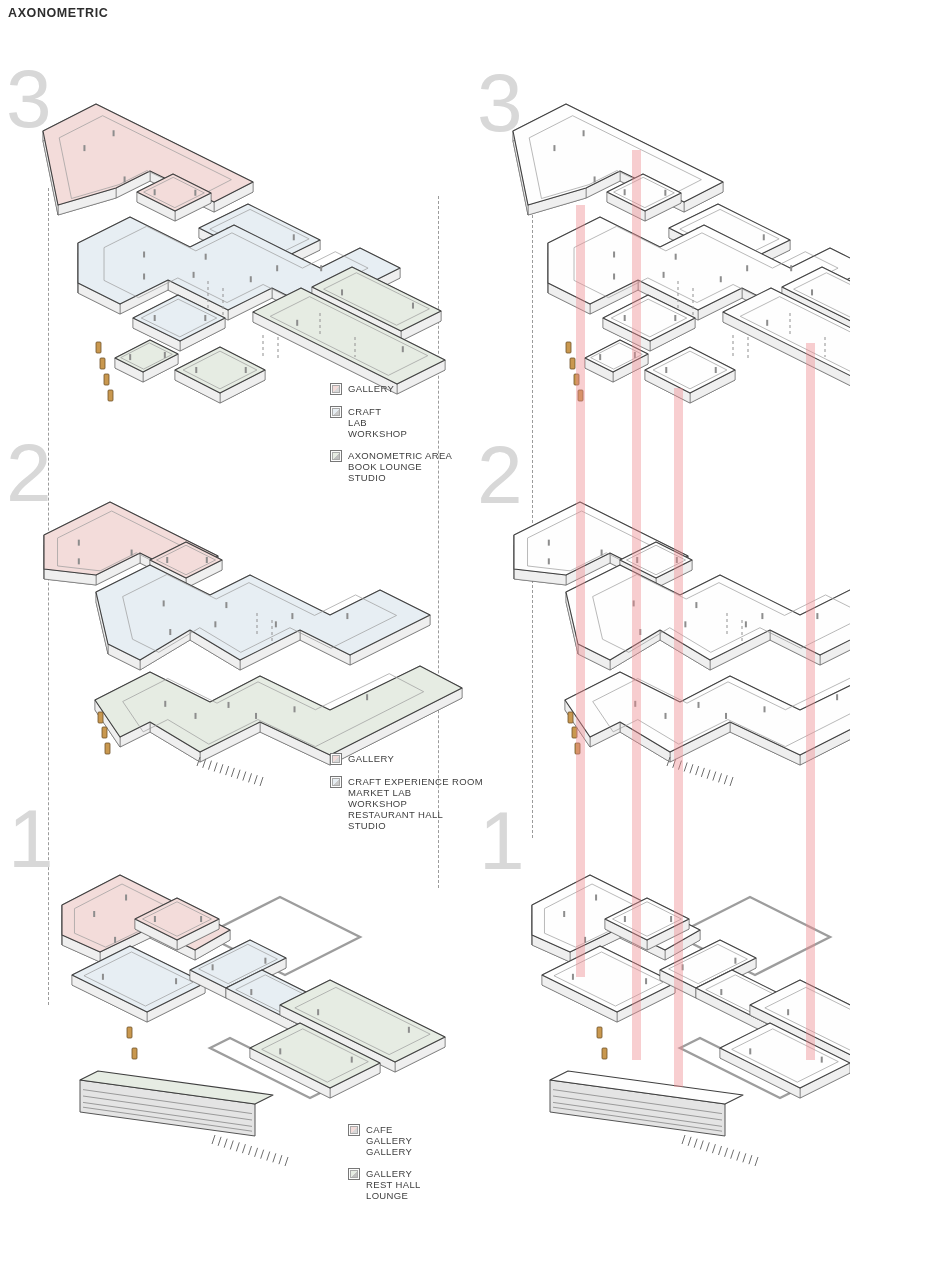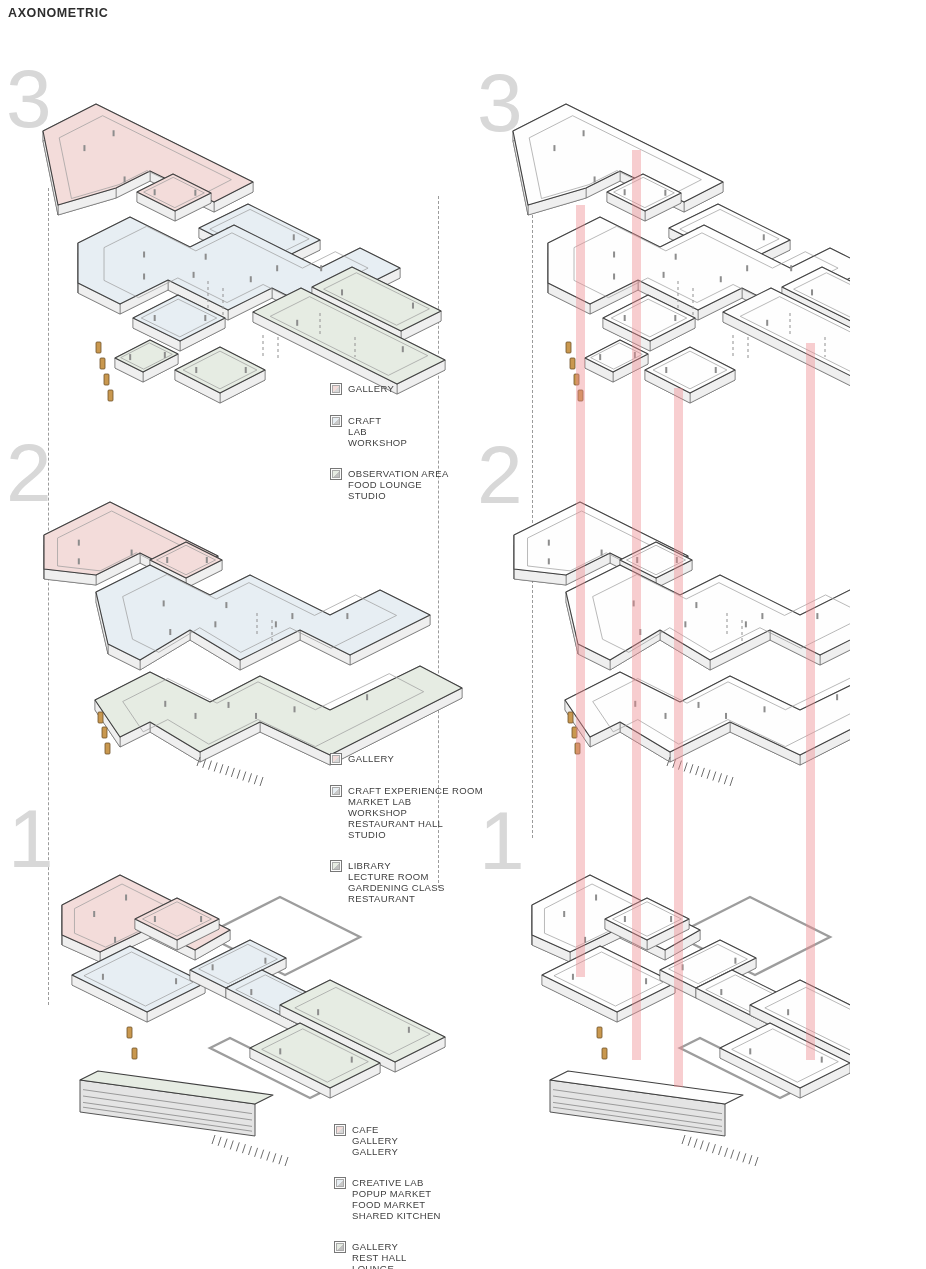--- a/index.html
+++ b/index.html
@@ -8,21 +8,21 @@
   .title{position:absolute;left:8px;top:6px;font-size:12.5px;font-weight:bold;
          letter-spacing:.6px;color:#2d2d2d;}
   
   .lvlnum{position:absolute;font-size:82px;font-weight:300;color:var(--numgray);
           line-height:.9;letter-spacing:-2px;}
   
   .guide{position:absolute;width:0;border-left:1.3px dashed #9b9b9b;}
   
   .riser{position:absolute;width:9px;background:var(--riser);opacity:.42;}
   
-  .legend{position:absolute;display:flex;flex-direction:column;gap:20px;}
+  .legend{position:absolute;display:flex;flex-direction:column;gap:11px;}
   .legend-item{display:flex;gap:6px;align-items:flex-start;}
   .key{flex:0 0 auto;width:12px;height:12px;border:1px solid #777;background:#fdfdfd;
        box-sizing:border-box;display:block;position:relative;}
   .key i{position:absolute;left:1px;top:1px;right:1px;bottom:1px;border:1px solid #aaa;display:block;}
   .key .k1{background:linear-gradient(135deg,var(--pink) 55%,#d8d8d8 55%);}
   .key .k2{background:linear-gradient(135deg,var(--blue) 55%,#c9c9c9 55%);}
   .key .k3{background:linear-gradient(135deg,var(--green) 55%,#bfbfbf 55%);}
   .lines{font-size:9.5px;line-height:11px;letter-spacing:.35px;color:#3e3e3e;}
   
   svg.axon{position:absolute;overflow:visible;}
@@ -667,22 +667,22 @@
         <div>CRAFT</div>
         <div>LAB</div>
         <div>WORKSHOP</div>
       </div>
     </div>
     <div class="legend-item">
       <span class="key">
           <i class="k3"></i>
         </span>
       <div class="lines">
-        <div>OBSERVATION AREA</div>
-        <div>FOOD LOUNGE</div>
+        <div>AXONOMETRIC AREA</div>
+        <div>BOOK LOUNGE</div>
         <div>STUDIO</div>
       </div>
     </div>
   </div>
 
   <div class="legend" style="left:330px;top:753px;width:170px;">
     <div class="legend-item">
       <span class="key">
           <i class="k1"></i>
         </span>
@@ -695,53 +695,31 @@
           <i class="k2"></i>
         </span>
       <div class="lines">
         <div>CRAFT EXPERIENCE ROOM</div>
         <div>MARKET LAB</div>
         <div>WORKSHOP</div>
         <div>RESTAURANT HALL</div>
         <div>STUDIO</div>
       </div>
     </div>
-    <div class="legend-item">
-      <span class="key">
-          <i class="k3"></i>
-        </span>
-      <div class="lines">
-        <div>LIBRARY</div>
-        <div>LECTURE ROOM</div>
-        <div>GARDENING CLASS</div>
-        <div>RESTAURANT</div>
-      </div>
-    </div>
   </div>
 
-  <div class="legend" style="left:334px;top:1124px;width:170px;">
+  <div class="legend" style="left:348px;top:1124px;width:170px;">
     <div class="legend-item">
       <span class="key">
           <i class="k1"></i>
         </span>
       <div class="lines">
         <div>CAFE</div>
         <div>GALLERY</div>
         <div>GALLERY</div>
-      </div>
-    </div>
-    <div class="legend-item">
-      <span class="key">
-          <i class="k2"></i>
-        </span>
-      <div class="lines">
-        <div>CREATIVE LAB</div>
-        <div>POPUP MARKET</div>
-        <div>FOOD MARKET</div>
-        <div>SHARED KITCHEN</div>
       </div>
     </div>
     <div class="legend-item">
       <span class="key">
           <i class="k3"></i>
         </span>
       <div class="lines">
         <div>GALLERY</div>
         <div>REST HALL</div>
         <div>LOUNGE</div>

